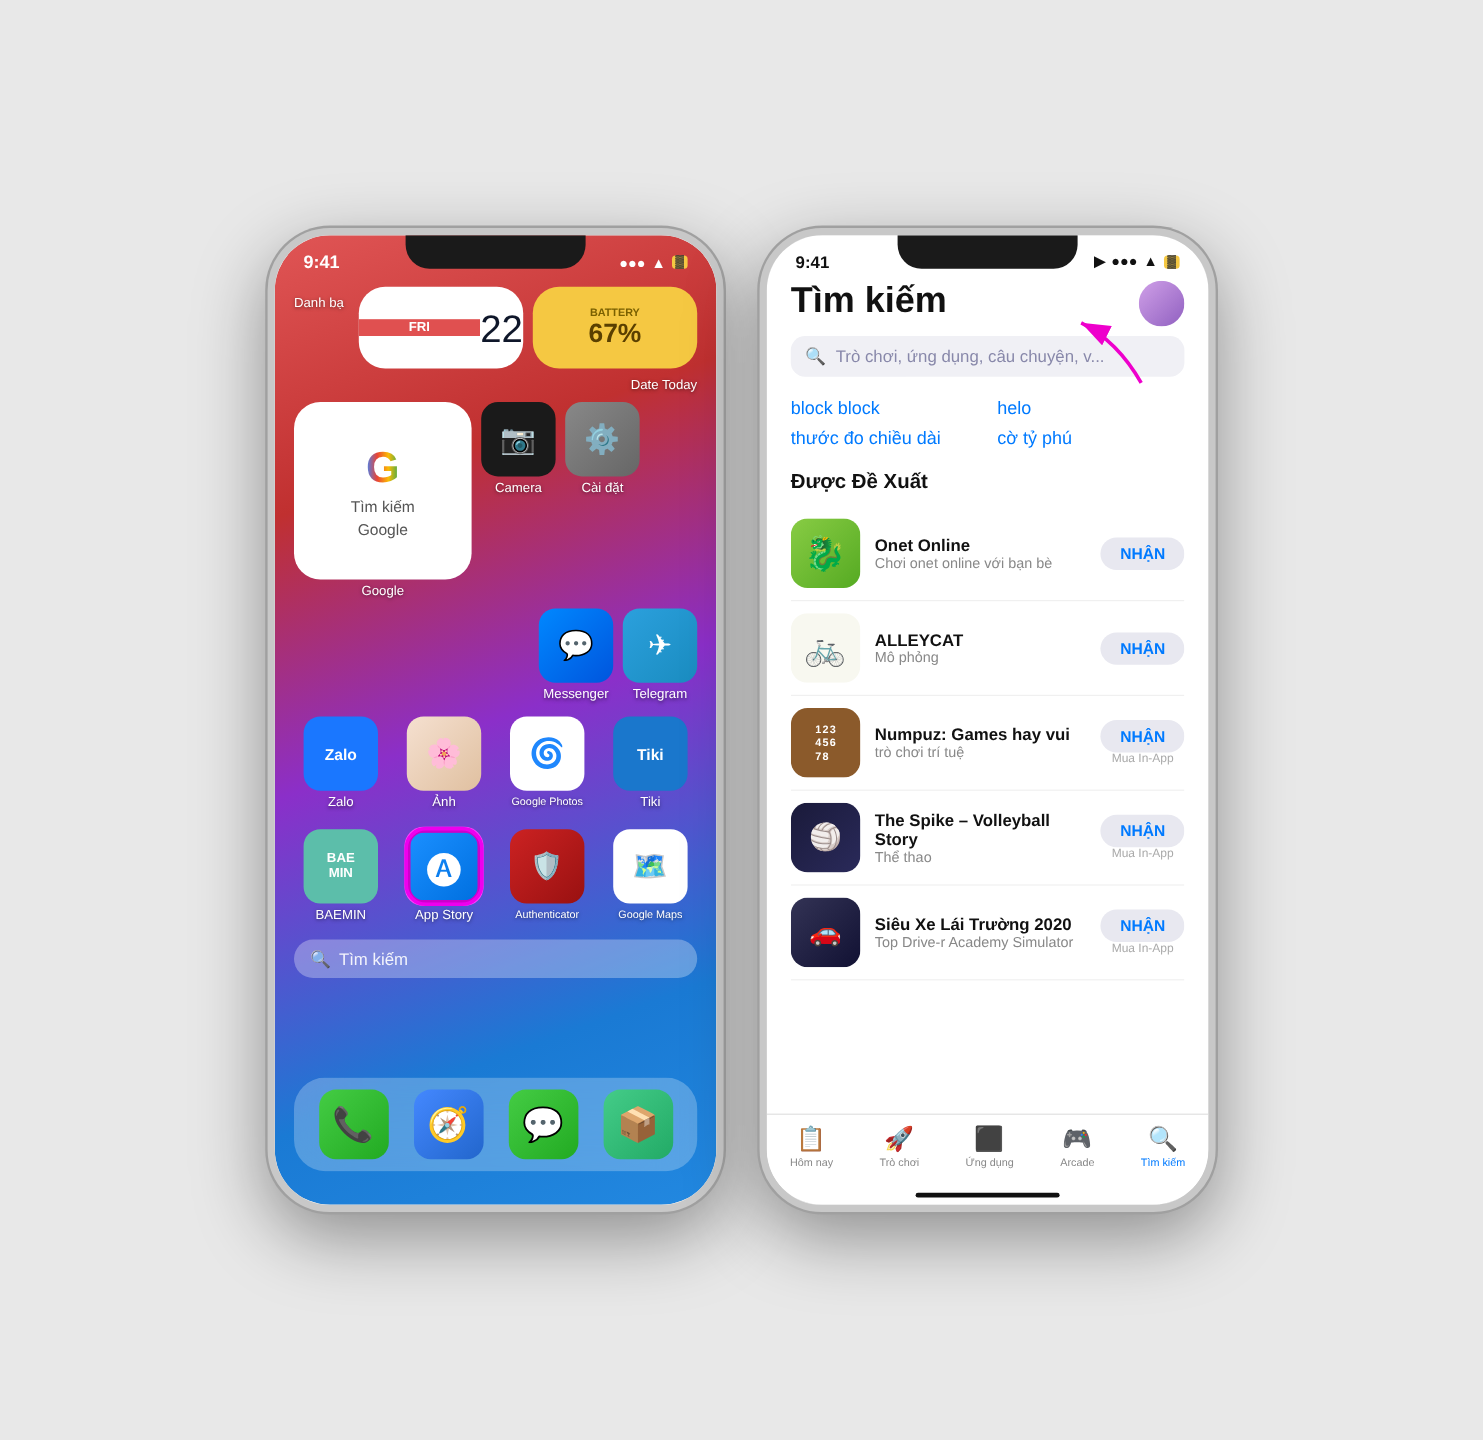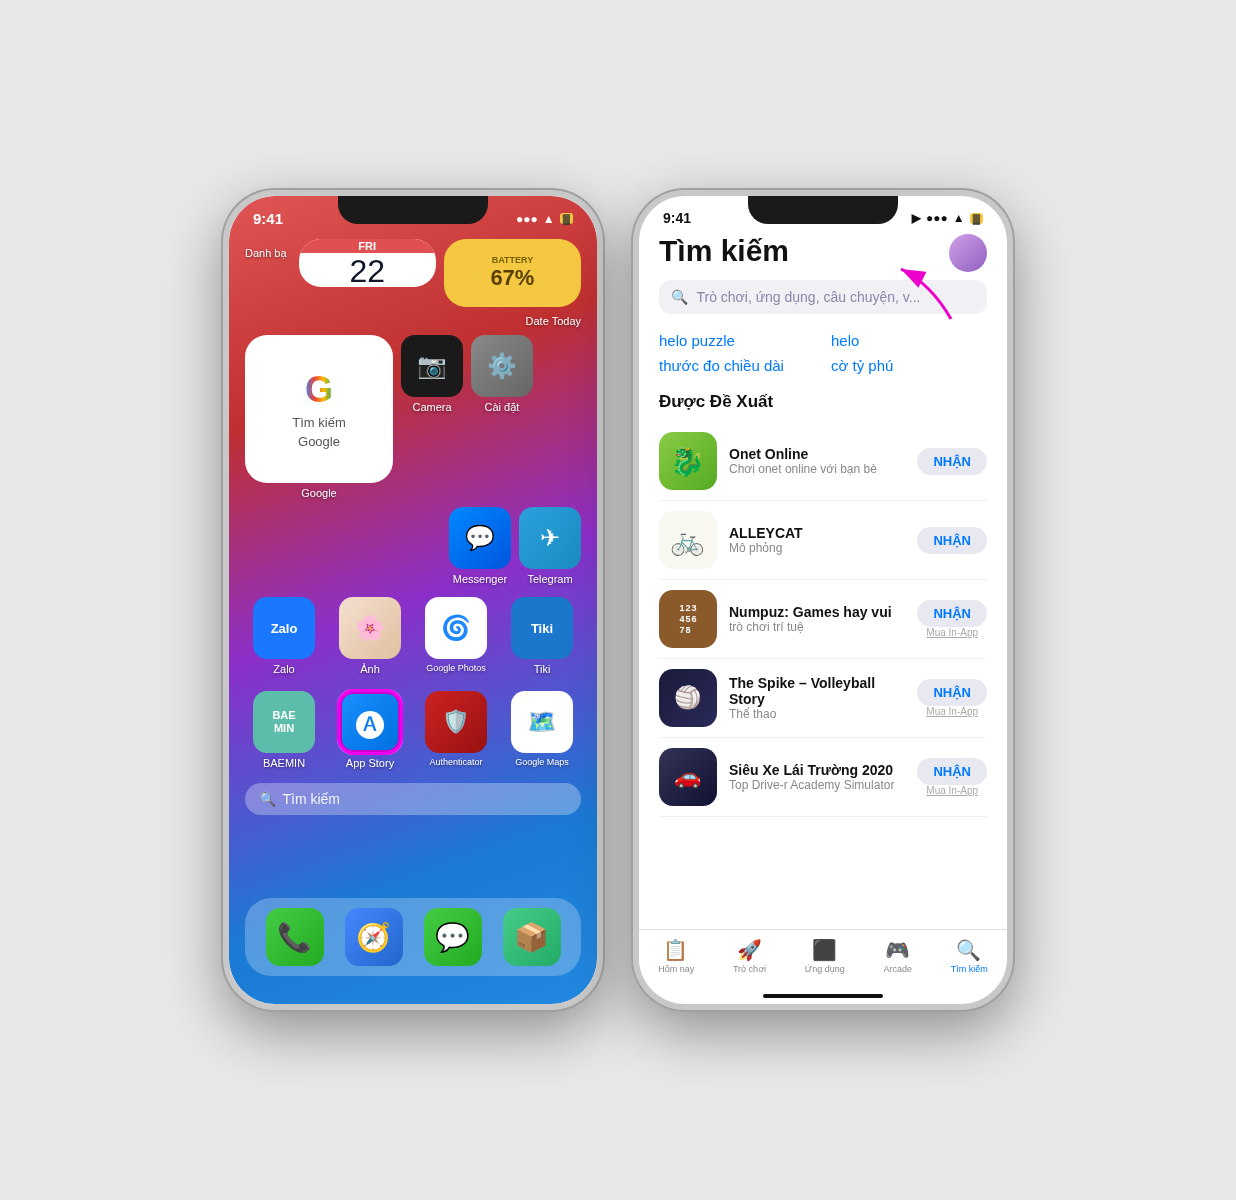--- a/index.html
+++ b/index.html
@@ -127,23 +127,23 @@
     .widgets-right {
       display: flex;
       flex-direction: column;
       gap: 12px;
       flex: 1;
     }
 
     .widget-date {
       background: white;
       border-radius: 22px;
-      height: 48px;
-      display: flex;
-      flex-direction: column;
+      height: 68px;
+      display: flex;
+      flex-direction: row;
       align-items: center;
       justify-content: center;
       position: relative;
       overflow: hidden;
     }
 
     .widget-date-top {
       background: #e05050;
       width: 100%;
       text-align: center;
@@ -423,21 +423,20 @@
     }
 
     .as-app-desc {
       font-size: 12px;
       color: #888;
     }
 
     .as-app-sub {
       font-size: 10px;
       color: #aaa;
-      text-decoration: underline;
     }
 
     .as-get-btn {
       background: #e8e8f0;
       color: #007aff;
       font-weight: 700;
       font-size: 13px;
       padding: 6px 16px;
       border-radius: 16px;
       flex-shrink: 0;
@@ -758,21 +757,21 @@
           </defs>
           <path d="M 80 65 Q 60 30 30 15" stroke="#ee00cc" stroke-width="3" fill="none" marker-end="url(#arrowhead2)"></path>
         </svg>
 
         <div class="as-search-bar">
           <span style="color:#8888aa;font-size:14px;">🔍</span>
           <span class="as-search-text">Trò chơi, ứng dụng, câu chuyện, v...</span>
         </div>
 
         <div class="as-tags">
-          <span class="as-tag">helo puzzle</span>
+          <span class="as-tag">block block</span>
           <span class="as-tag">helo</span>
           <span class="as-tag">thước đo chiều dài</span>
           <span class="as-tag">cờ tỷ phú</span>
         </div>
 
         <div class="as-section-title">Được Đề Xuất</div>
 
         <div class="as-app-list">
 
           <div class="as-app-item">

